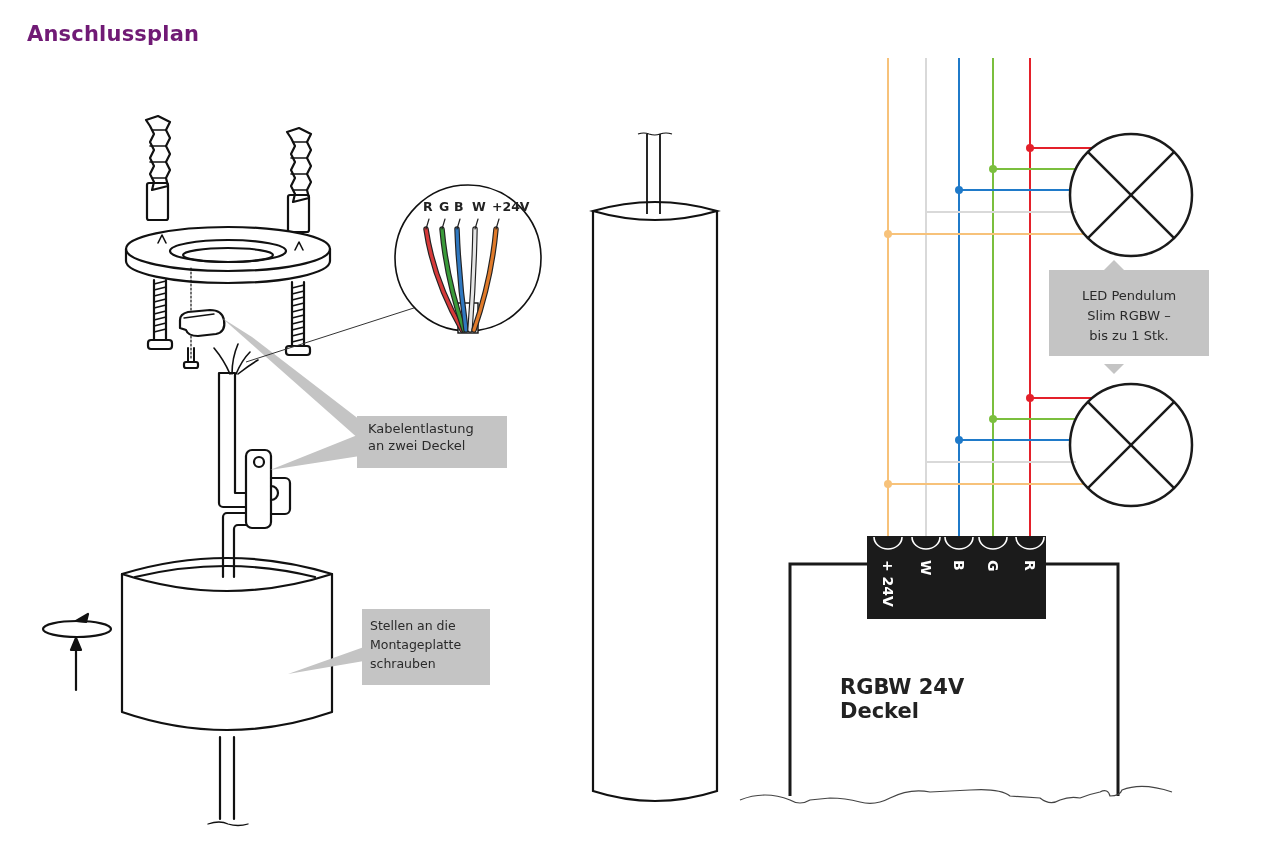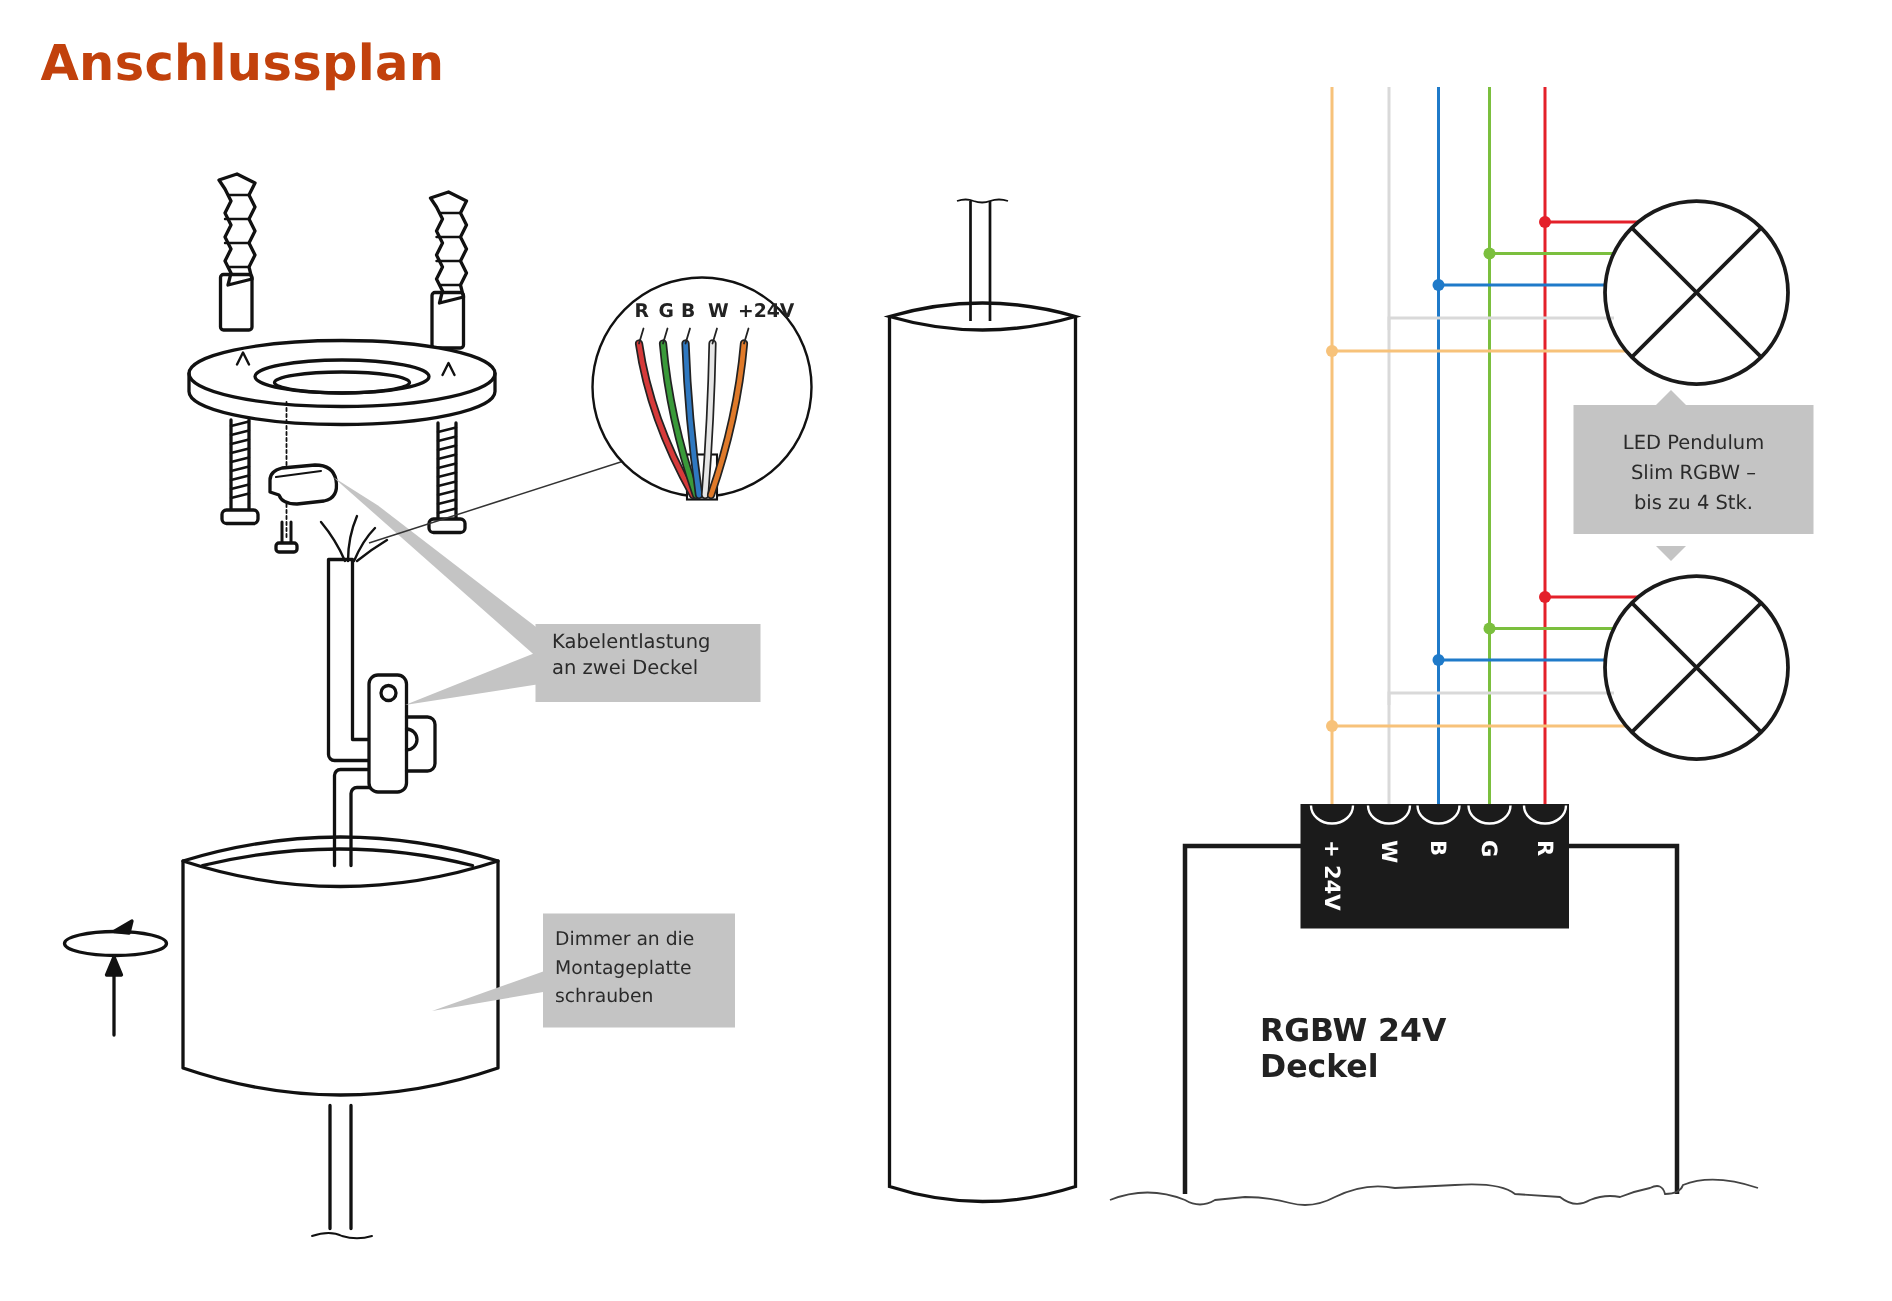--- a/index.html
+++ b/index.html
@@ -1,19 +1,19 @@
 <!DOCTYPE html>
 <html><head>
 <meta charset="utf-8">
 <style>
   html, body { margin:0; padding:0; background:#ffffff; }
   body { width:1261px; height:867px; position:relative; overflow:hidden;
          font-family:"DejaVu Sans", sans-serif; }
-  .title { position:absolute; left:27px; top:22px; font-size:33px; font-weight:bold;
-           color:#c2410c; letter-spacing:0.2px; font-family:"DejaVu Sans", sans-serif; }
+  .title { position:absolute; left:27px; top:22px; font-size:21px; font-weight:bold;
+           color:#701a75; letter-spacing:0.2px; font-family:"DejaVu Sans", sans-serif; }
   svg#art { position:absolute; left:0; top:0; }
   .callout { position:absolute; background:#c4c4c4; color:#2a2a2a;
              font-family:"DejaVu Sans", sans-serif; font-size:13px; line-height:17px; }
   .callout span { display:block; white-space:nowrap; }
   #callout-strain { left:357px; top:416px; width:150px; height:52px; padding:4px 10px 0 11px; box-sizing:border-box; }
   #callout-cover  { left:362px; top:609px; width:128px; height:76px; padding:7px 8px 0 8px; box-sizing:border-box; font-size:12.5px; line-height:19px; }
   #callout-led    { left:1049px; top:270px; width:160px; height:86px; padding:16px 0 0 0; box-sizing:border-box; text-align:center; line-height:20px; }
   .wire-label { font-family:"DejaVu Sans", sans-serif; font-size:12.5px; font-weight:bold; fill:#222; }
   .term-label { font-family:"DejaVu Sans", sans-serif; font-size:14px; font-weight:bold; fill:#ffffff; }
   .dimmer-label { position:absolute; left:840px; top:675px; width:160px; text-align:left;
@@ -196,25 +196,25 @@
         <text x="0" y="0" class="term-label" transform="translate(1025 560) rotate(90)">R</text>
       </g>
   </g>
 </svg>
 
 <div class="callout" id="callout-strain">
   <span>Kabelentlastung</span>
   <span>an zwei Deckel</span>
 </div>
 <div class="callout" id="callout-cover">
-  <span>Dimmer an die</span>
+  <span>Stellen an die</span>
   <span>Montageplatte</span>
   <span>schrauben</span>
 </div>
 <div class="callout" id="callout-led">
   <span>LED Pendulum</span>
   <span>Slim RGBW –</span>
-  <span>bis zu 4 Stk.</span>
+  <span>bis zu 1 Stk.</span>
 </div>
 <div class="dimmer-label">
   <span>RGBW 24V</span>
   <span>Deckel</span>
 </div>
 
 </body></html>

